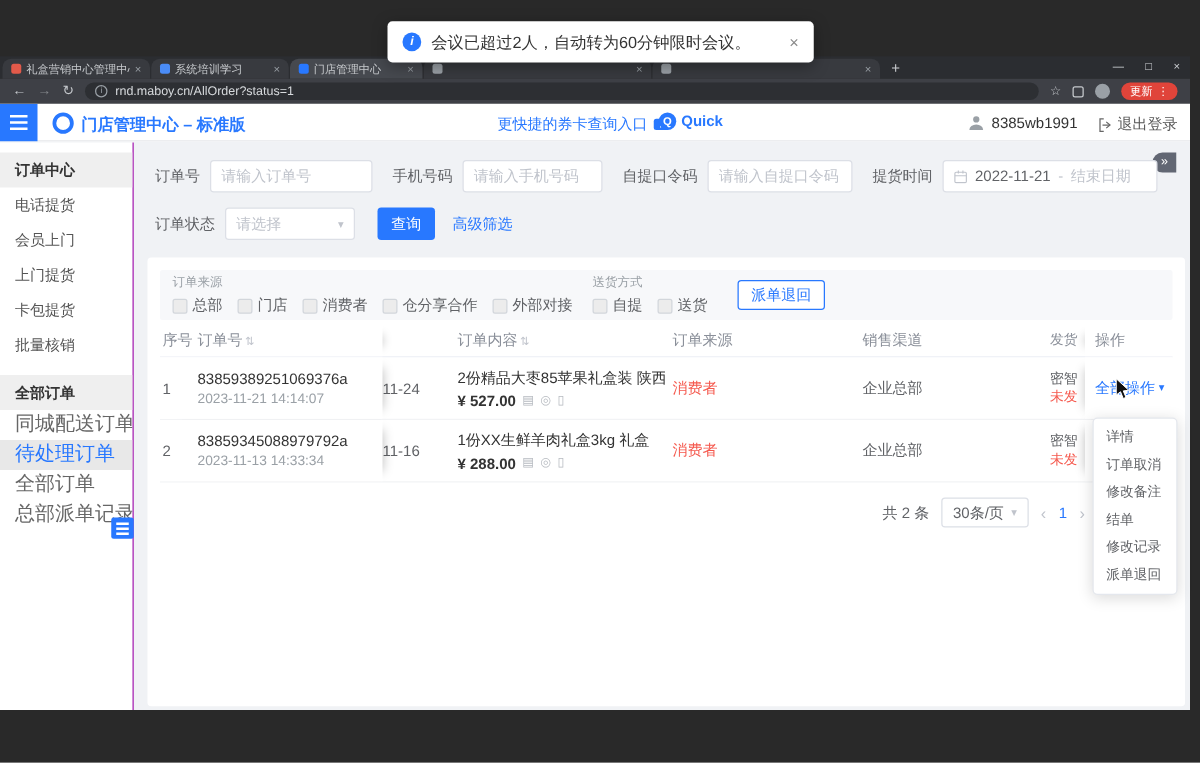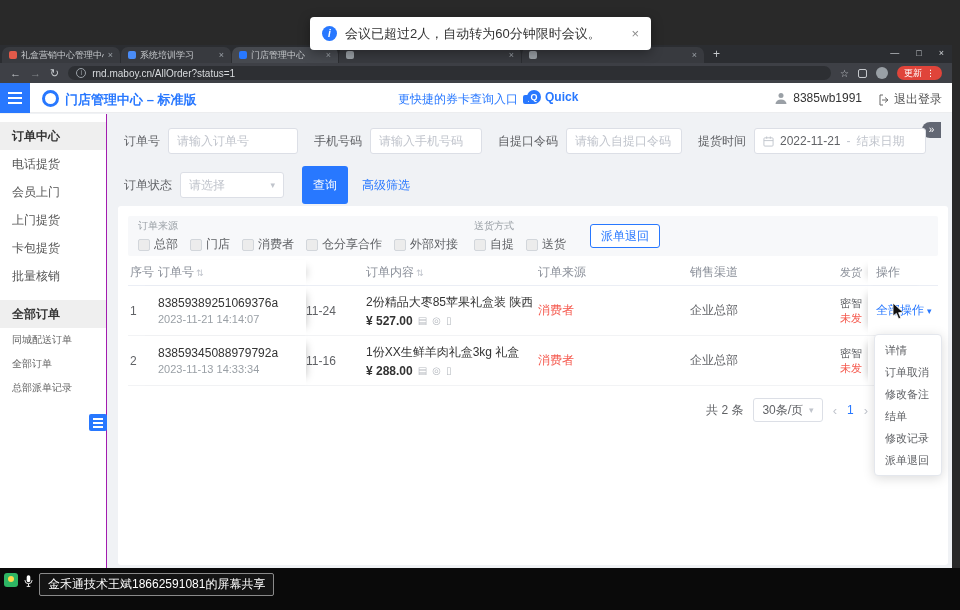--- a/index.html
+++ b/index.html
@@ -40,38 +40,38 @@
 .ticket:after{content:"";position:absolute;left:5px;top:2px;width:1px;height:5px;background:#fff}
 .quickbrand{position:absolute;left:527px;top:7px;display:flex;align-items:center;gap:4px}
 .qbadge{width:14px;height:14px;border-radius:50%;background:#2878ff;color:#fff;font-size:9px;font-weight:bold;display:flex;align-items:center;justify-content:center}
 .quickname{font-size:12px;color:#2878ff;font-weight:bold}
 .userchip{position:absolute;right:90px;top:8px;display:flex;align-items:center;gap:5px;font-size:12px;color:#333;white-space:nowrap}
 .logoutbtn{position:absolute;right:10px;top:8px;display:flex;align-items:center;gap:4px;font-size:12px;color:#555;white-space:nowrap}
 
 .sidebar{position:absolute;left:0;top:31px;width:107px;height:454px;background:#fff;border-right:1px solid #a21caf;overflow:hidden}
 .sgtitle{height:28px;line-height:28px;padding-left:12px;background:#efefef;font-size:12px;font-weight:bold;color:#333;white-space:nowrap;overflow:hidden}
 .sitem{height:28px;line-height:28px;padding-left:12px;font-size:12px;color:#555;white-space:nowrap;overflow:hidden}
-.ssub{height:24px;line-height:24px;padding-left:12px;font-size:10px;color:#666;white-space:nowrap;overflow:hidden}
+.ssub{height:24px;line-height:24px;padding-left:12px;font-size:16px;color:#666;white-space:nowrap;overflow:hidden}
 .ssub.active{background:#e8e8e8;color:#2878ff}
 .mt8{margin-top:8px}.mt10{margin-top:10px}
 
 .content{position:absolute;left:107px;top:31px;width:845px;height:454px}
 .collapsepill{position:absolute;right:11px;top:8px;width:19px;height:16px;background:rgba(73,79,92,.85);border-radius:8px 0 0 8px;color:#fff;font-size:10px;line-height:16px;text-align:center}
 
 .frow{position:absolute;left:17px;display:flex;align-items:center}
 .frow1{top:14px}.frow2{top:52px}
 .flabel{font-size:12px;color:#606266;margin-right:8px;white-space:nowrap}
 .tinput{height:26px;border:1px solid #dcdfe6;border-radius:3px;background:#fff;font-size:12px;color:#333;padding:0 8px;outline:none}
 .tinput::placeholder{color:#c0c4cc}
 .mr16{margin-right:16px}
 .datebox{width:172px;height:26px;border:1px solid #dcdfe6;border-radius:3px;background:#fff;display:flex;align-items:center;gap:6px;padding:0 8px;font-size:12px;white-space:nowrap}
 .dval{color:#606266}.dsep{color:#c0c4cc}.dph{color:#c0c4cc}
 .selbox{width:104px;height:26px;border:1px solid #dcdfe6;border-radius:3px;background:#fff;display:flex;align-items:center;justify-content:space-between;padding:0 8px;font-size:12px;color:#c0c4cc}
 .caret{color:#c0c4cc;font-size:9px}
-.searchbtn{width:46px;height:38px;margin-left:18px;background:#2878ff;border:none;border-radius:3px;color:#fff;font-size:12px}
+.searchbtn{width:46px;height:26px;margin-left:18px;background:#2878ff;border:none;border-radius:3px;color:#fff;font-size:12px}
 .advlink{margin-left:14px;font-size:12px;color:#2878ff;white-space:nowrap}
 
 .card{position:absolute;left:11px;top:92px;width:830px;height:359px;background:#fff;border-radius:3px;padding:10px}
 .strip{height:40px;background:#f7f8fa;border-radius:2px;display:flex;align-items:center;padding:0 10px}
 .pgroup{display:flex;flex-direction:column;gap:3px}
 .pglabel{font-size:10px;color:#9aa0a6;white-space:nowrap}
 .cbrow{display:flex;align-items:center;gap:12px}
 .cb{display:flex;align-items:center;gap:4px;white-space:nowrap}
 .cbbox{width:12px;height:12px;border:1px solid #d2d6db;background:#ececec;border-radius:2px;flex:none}
 .cblabel{font-size:12px;color:#606266}
@@ -222,20 +222,21 @@
 
       <div class="sidebar">
         <div class="sgtitle mt8">订单中心</div>
         <div class="sitem">电话提货</div>
         <div class="sitem">会员上门</div>
         <div class="sitem">上门提货</div>
         <div class="sitem">卡包提货</div>
         <div class="sitem">批量核销</div>
         <div class="sgtitle mt10">全部订单</div>
         <div class="ssub">同城配送订单</div>
+        <div class="ssub active">待处理订单</div>
         <div class="ssub">全部订单</div>
         <div class="ssub">总部派单记录</div>
       </div>
 
       <div class="content">
         <div class="collapsepill">»</div>
 
         <div class="frow frow1">
           <span class="flabel">订单号</span>
           <input class="tinput mr16" style="width: 130px;" placeholder="请输入订单号">
@@ -422,26 +423,14 @@
   <svg class="cursor" width="12" height="17" viewBox="0 0 12 17">
     <path d="M1 0 L1 13 L4.4 10.4 L6.6 15.8 L8.8 14.9 L6.6 9.7 L11 9.2 Z" fill="#111" stroke="#fff" stroke-width="0.8"></path>
   </svg>
 
   <div class="toast">
     <span class="toasticon">i</span>
     <span class="toasttext">会议已超过2人，自动转为60分钟限时会议。</span>
     <span class="toastclose">×</span>
   </div>
 
-  <div class="sharebar">
-    <span class="appicon"></span>
-    <span class="micwrap">
-      <svg width="9" height="14" viewBox="0 0 10 14">
-          <rect x="3" y="0.5" width="4" height="8" rx="2" fill="#fff"></rect>
-          <path d="M1 6 a4 4 0 0 0 8 0" stroke="#fff" fill="none"></path>
-          <line x1="5" y1="10" x2="5" y2="13" stroke="#fff"></line>
-          <line x1="3" y1="13" x2="7" y2="13" stroke="#fff"></line>
-        </svg>
-    </span>
-    <span class="sharebox">金禾通技术王斌18662591081的屏幕共享</span>
-  </div>
 
 </div>
 
 </body></html>

